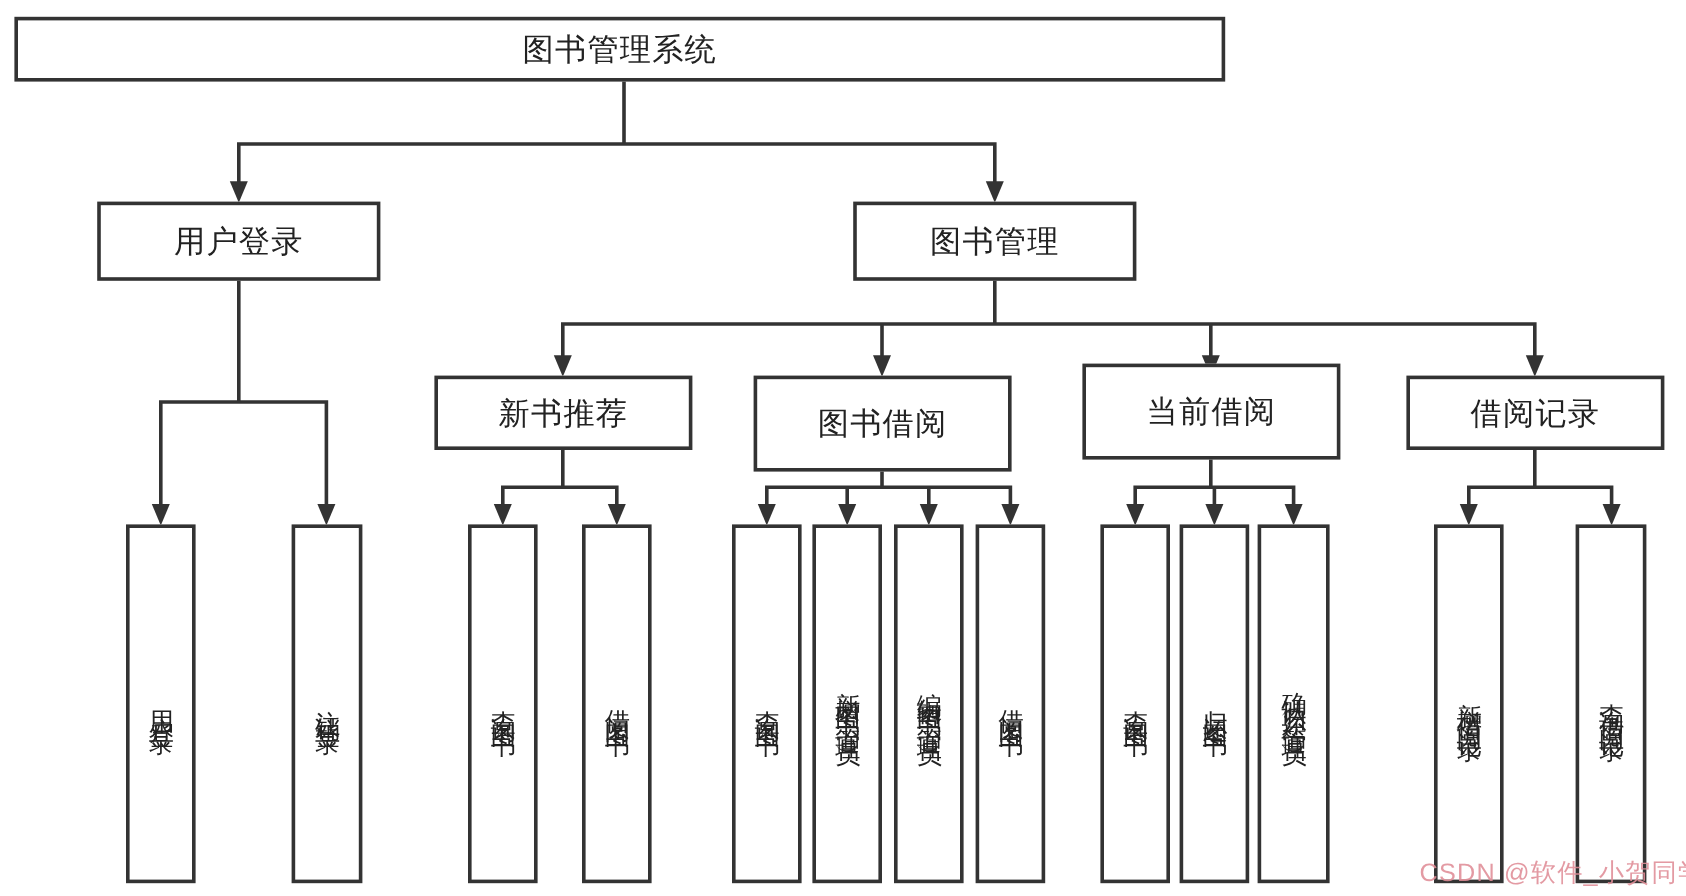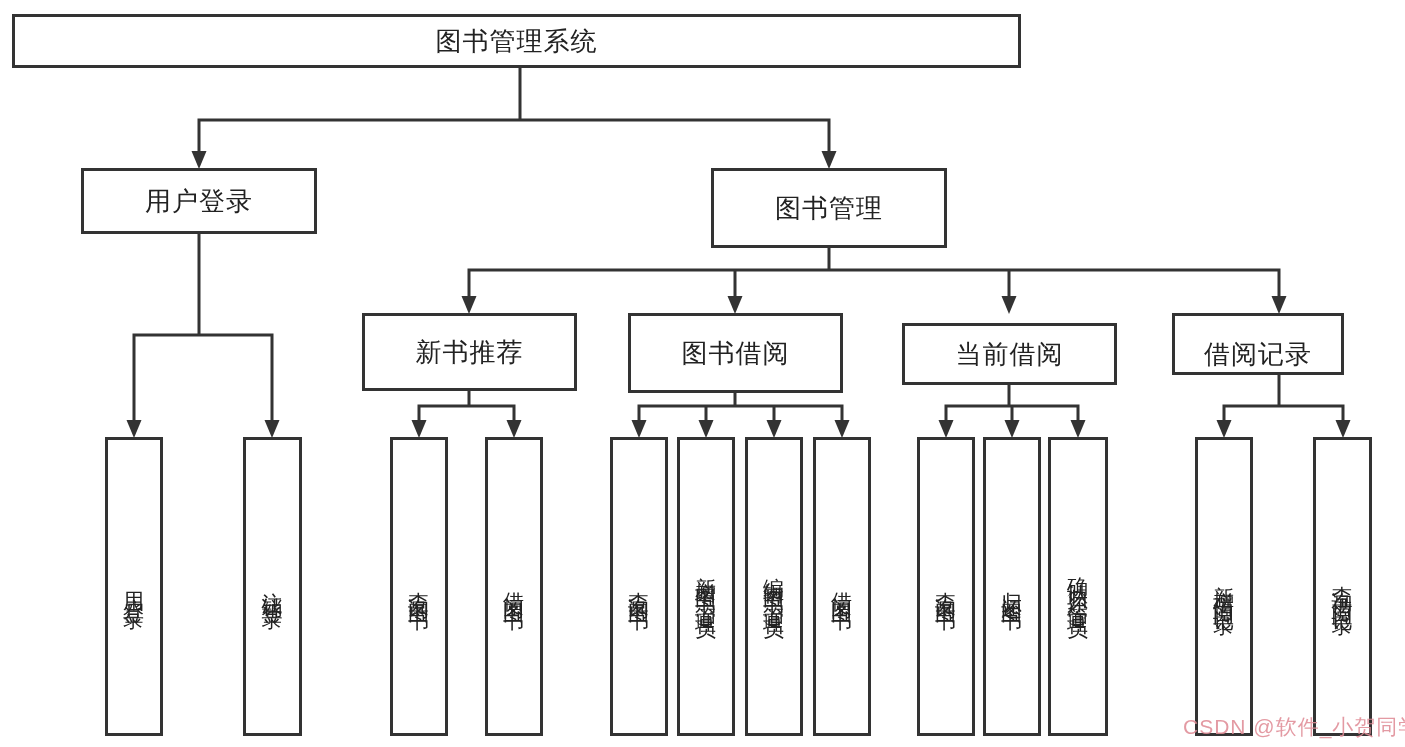--- a/index.html
+++ b/index.html
@@ -105,34 +105,34 @@
     </g>
   </svg>
 
   <div class="node h" style="left:12px; top:14px; width:1009px; height:54px;">
     <span>图书管理系统</span>
   </div>
 
   <div class="node h" style="left:81px; top:168px; width:236px; height:66px;">
     <span>用户登录</span>
   </div>
-  <div class="node h" style="left:711px; top:168px; width:236px; height:80px;">
+  <div class="node h" style="left:711px; top:168px; width:236px; height:66px;">
     <span>图书管理</span>
   </div>
 
-  <div class="node h" style="left:362px; top:313px; width:215px; height:78px;">
+  <div class="node h" style="left:362px; top:313px; width:215px; height:62px;">
     <span>新书推荐</span>
   </div>
   <div class="node h" style="left:628px; top:313px; width:215px; height:80px;">
     <span>图书借阅</span>
   </div>
-  <div class="node h" style="left:902px; top:323px; width:215px; height:62px;align-items:center;">
+  <div class="node h" style="left:902px; top:303px; width:215px; height:80px;align-items:center;">
     <span>当前借阅</span>
   </div>
-  <div class="node h" style="left:1172px; top:313px; width:172px; height:62px;align-items:flex-end;">
+  <div class="node h" style="left:1172px; top:313px; width:215px; height:62px;">
     <span>借阅记录</span>
   </div>
 
   <div class="node v" style="left:105px; top:437px; width:58px; height:299px;">
     <span>用户登录</span>
   </div>
   <div class="node v" style="left:243px; top:437px; width:59px; height:299px;">
     <span>注销登录</span>
   </div>
 

